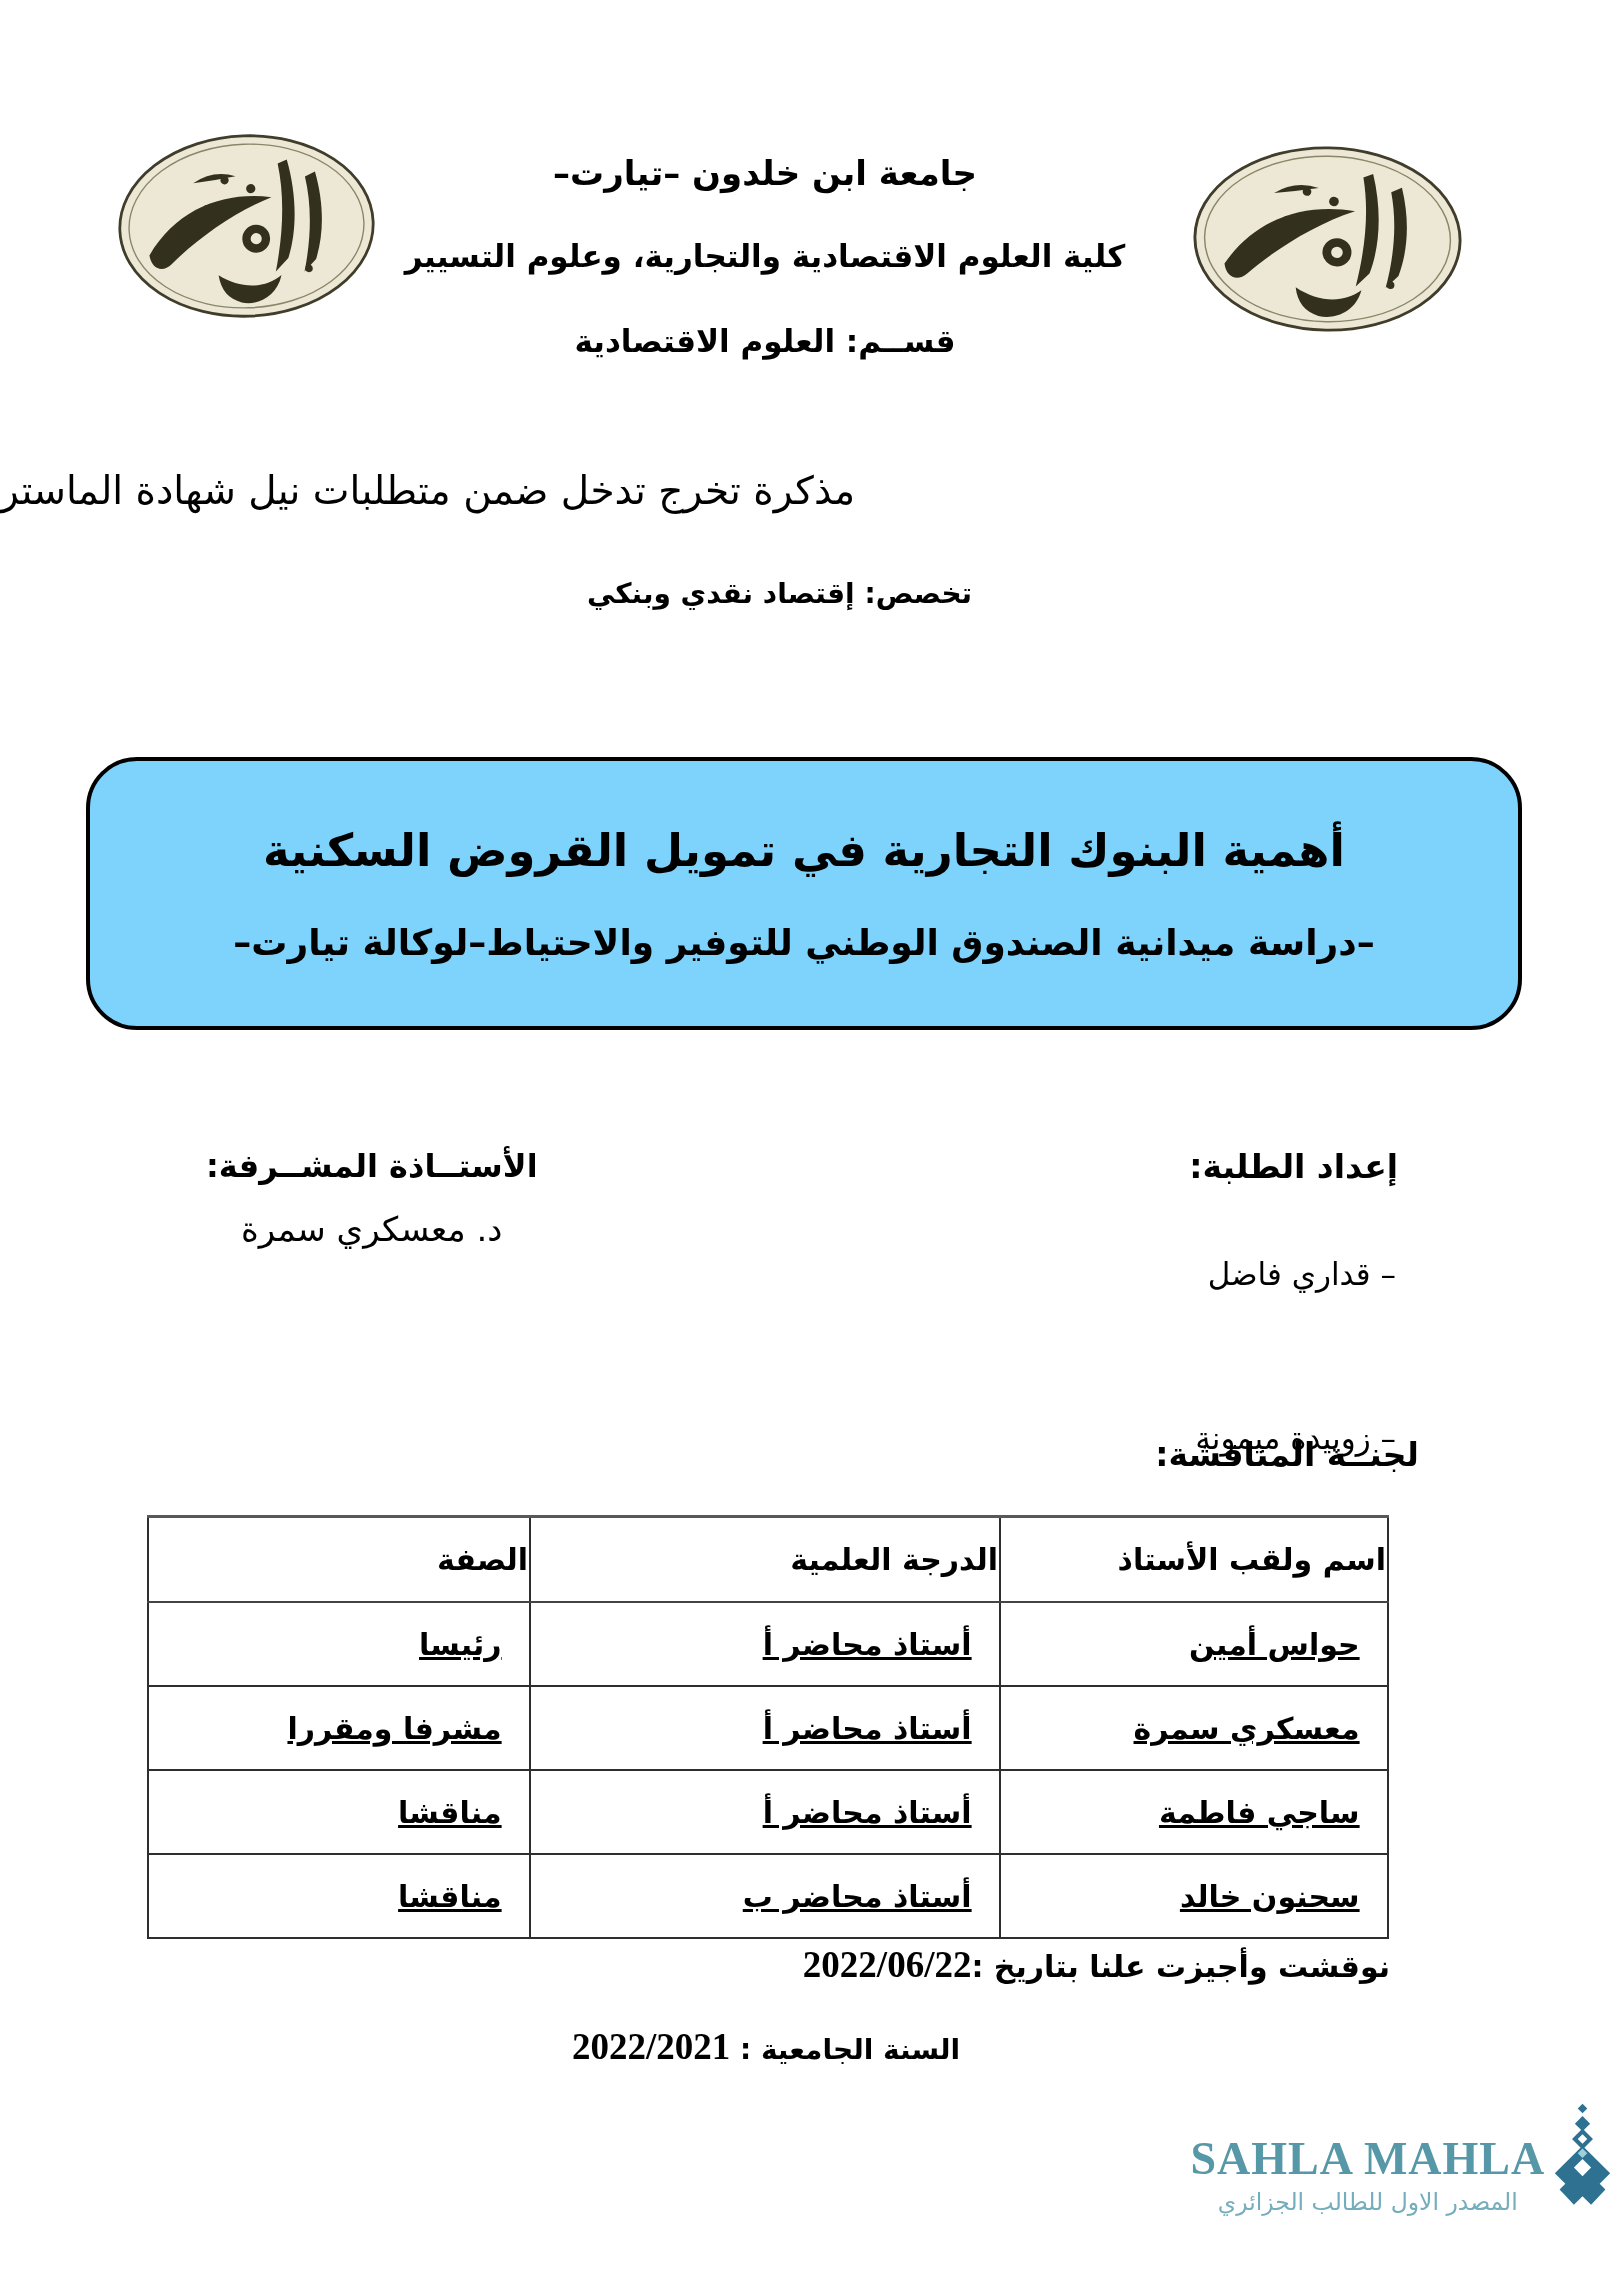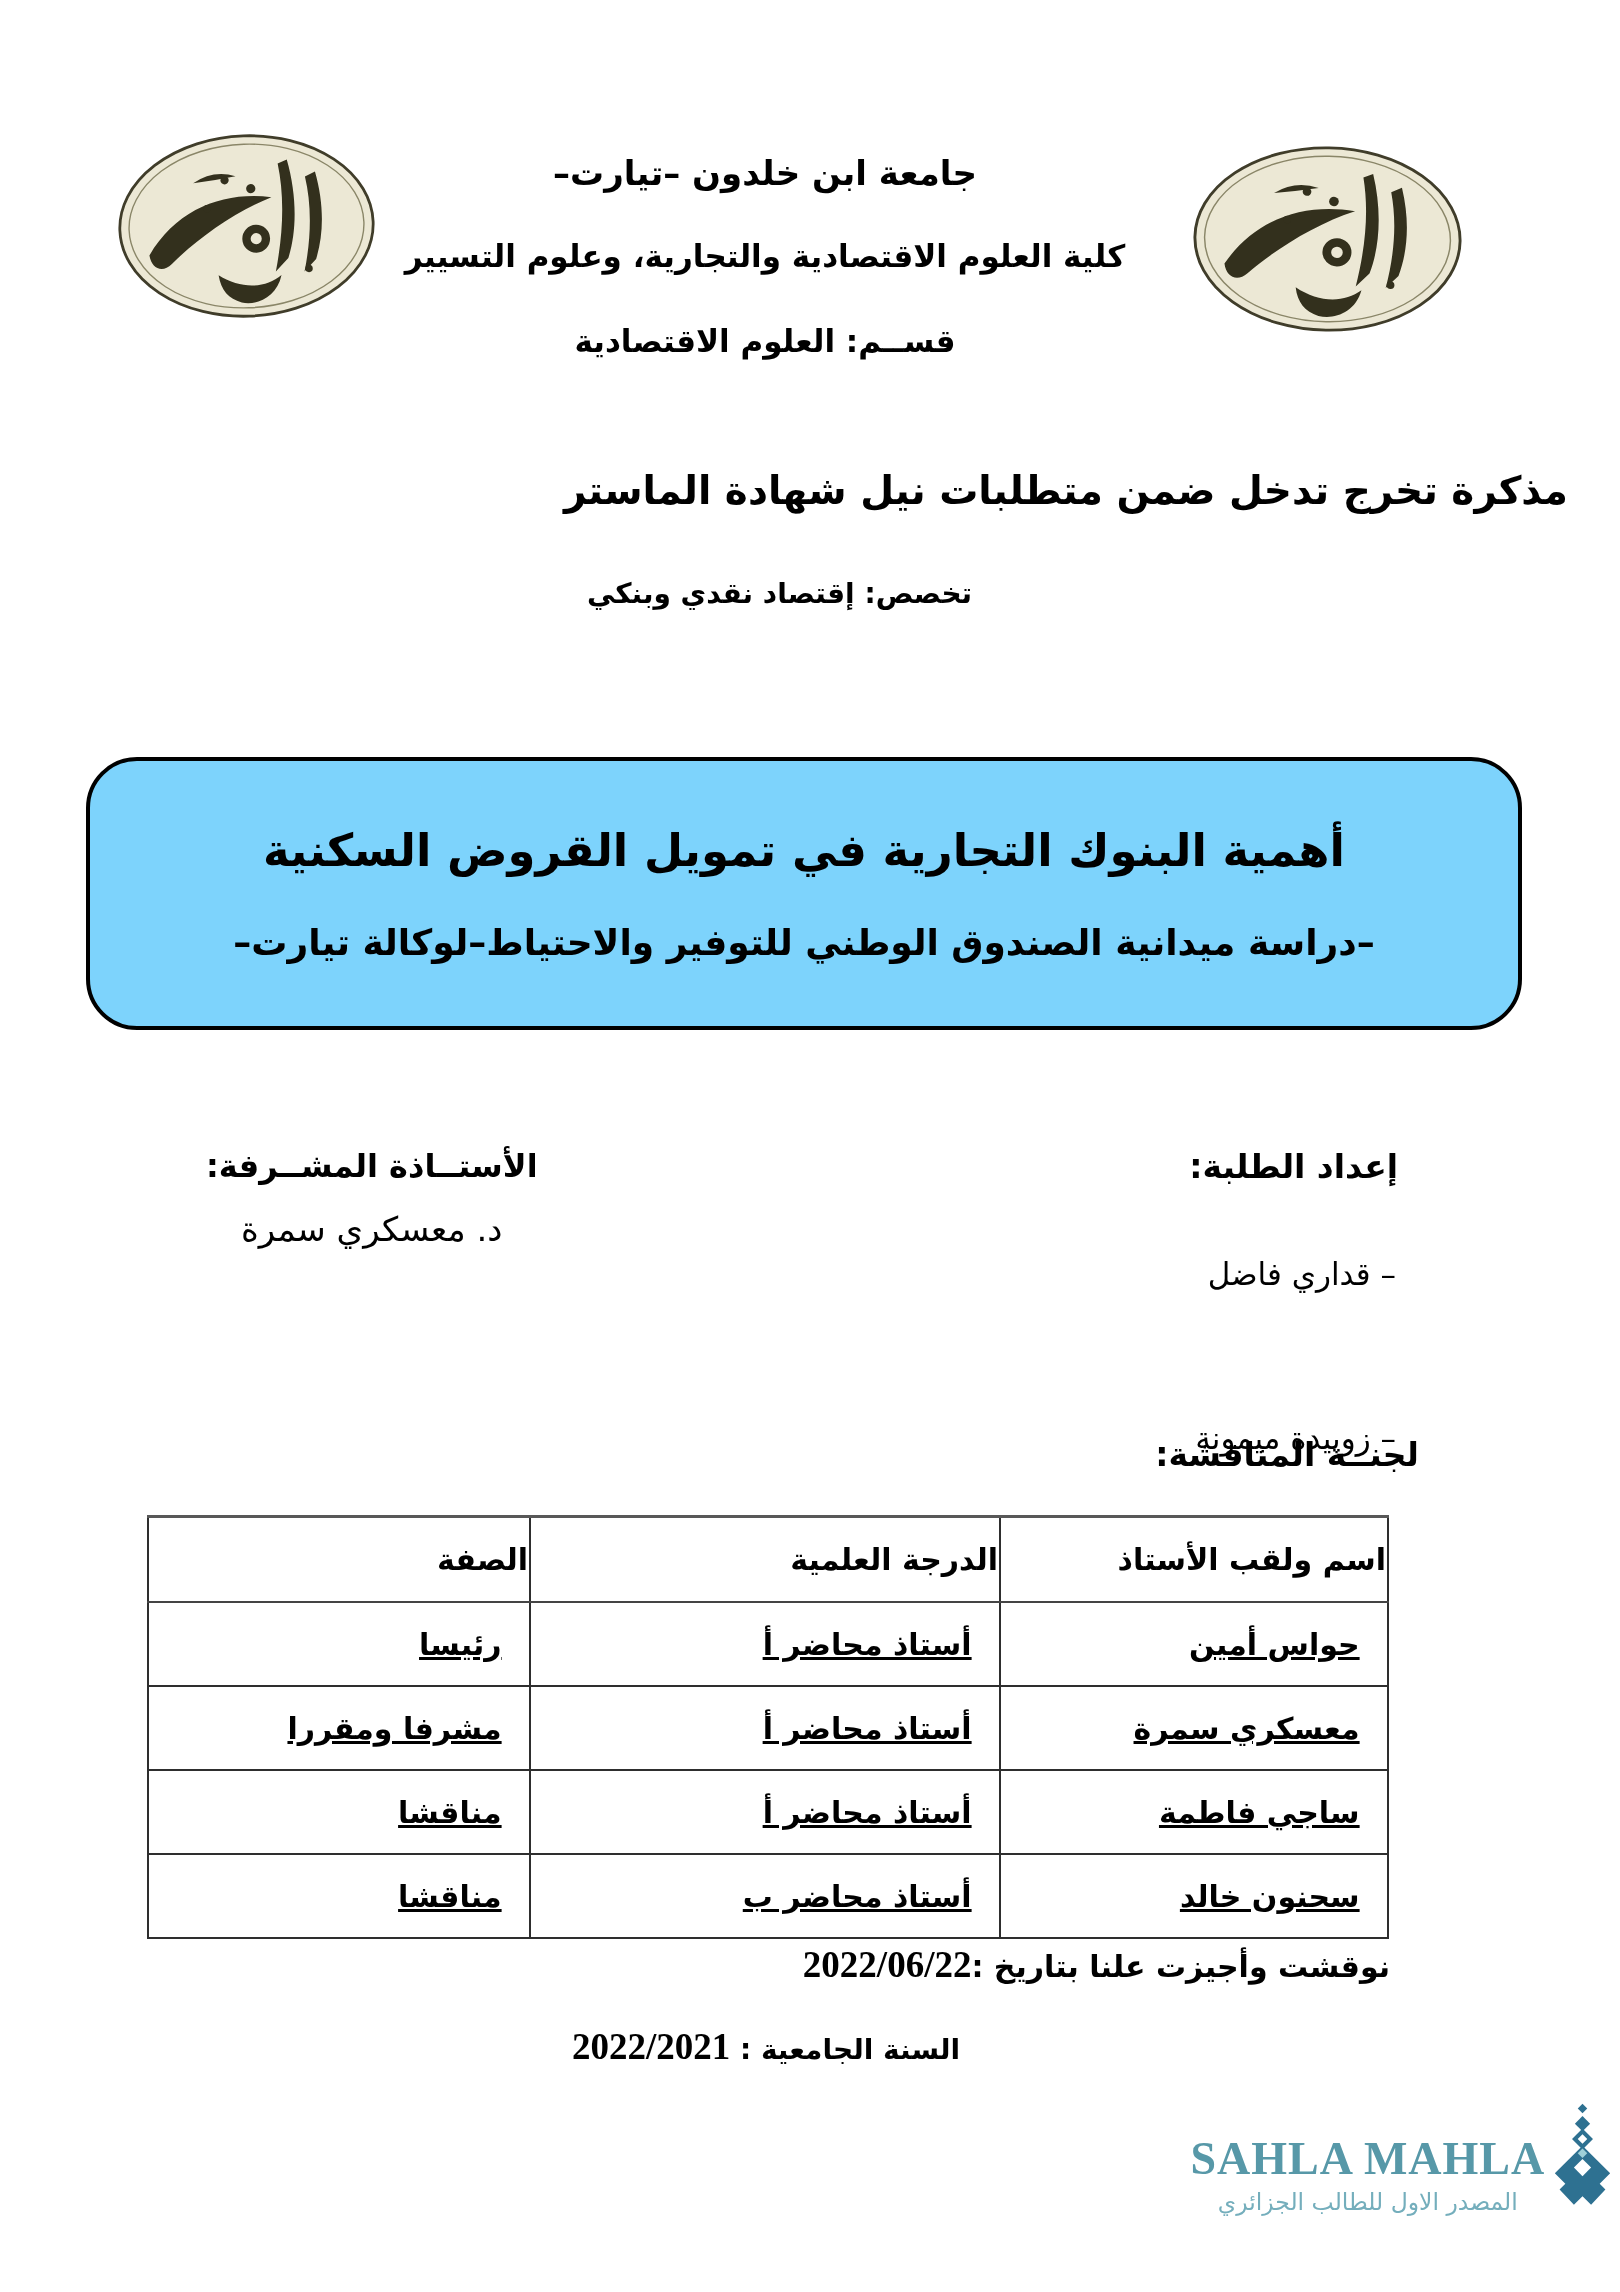--- a/index.html
+++ b/index.html
@@ -10,21 +10,21 @@
   
   .seal { position:absolute; }
   .seal svg { width:100%; height:100%; display:block; }
   .seal-left  { left:117px; top:133px; width:259px; height:186px; transform:rotate(-2deg); }
   .seal-right { left:1192px; top:145px; width:271px; height:188px; transform:rotate(1deg); }
   
   .hline { position:absolute; left:0; right:90px; text-align:center; font-weight:bold; direction:rtl; white-space:nowrap; }
   .h-university  { top:153px; font-size:34px; }
   .h-faculty     { top:238px; font-size:31px; }
   .h-department  { top:323px; font-size:31px; }
-  .memoir { position:absolute; left:0; right:52px; top:468px; text-align:right; font-weight:bold; font-size:39px; direction:rtl; white-space:nowrap; }
+  .memoir { position:absolute; left:0; right:52px; top:468px; text-align:left; font-weight:normal; font-size:39px; direction:rtl; white-space:nowrap; }
   .spec   { position:absolute; left:0; right:61px; top:577px; text-align:center; font-weight:bold; font-size:28px; direction:rtl; white-space:nowrap; }
   
   .title-box {
     position:absolute; left:86px; top:757px; width:1428px; height:265px;
     border:4.9px solid #000; border-radius:51px; box-sizing:content-box;
     display:flex; flex-direction:column; align-items:center; justify-content:center;
     gap:45px; direction:rtl; background:#7dd3fc;
   }
   .title-main { font-size:45px; font-weight:bold; white-space:nowrap; }
   .title-sub  { font-size:36px; font-weight:bold; white-space:nowrap; }

